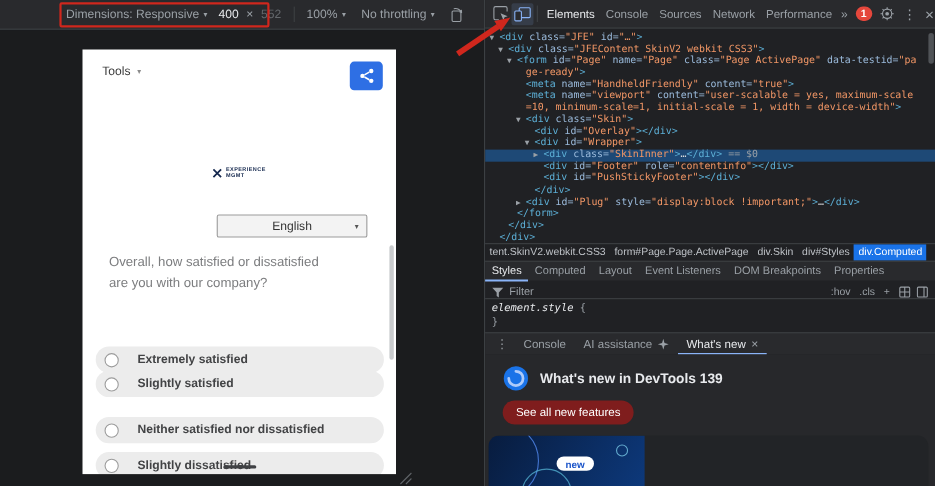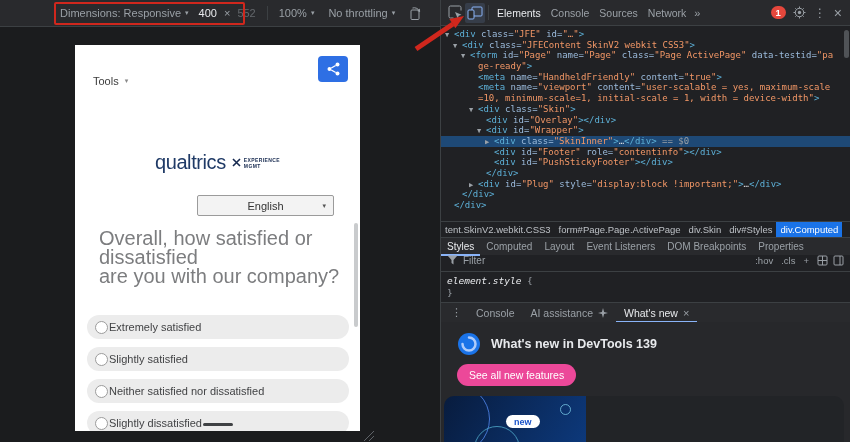--- a/index.html
+++ b/index.html
@@ -19,34 +19,34 @@
   .flexrow { display:flex; align-items:center; gap:4px; }
   .caret { font-size:7px; color:#9aa0a6; }
   .dim-input { color:#e8eaed; margin-left:10px; }
   .dim-x { margin:0 7px; }
   .dim-disabled { color:#64686c;text-align:center; }
   .vdiv { width:1px; height:14px; background:#3c4043; margin:0 11px; }
   .throttle { margin-left:14px; }
   .rotate-wrap { margin-left:13px; display:flex; }
   .canvas { position:absolute; left:0; top:28px; right:0; bottom:0; background:#1b1c1e; }
   .card { position:absolute; left:75px; top:17px; width:285px; height:386px; background:#fff; overflow:hidden; }
-  .tools-menu { position:absolute; left:18px; top:14px; font-size:11px; color:#3c3c3c; display:flex; align-items:center; gap:6px;margin-top:16px; }
+  .tools-menu { position:absolute; left:18px; top:14px; font-size:11px; color:#3c3c3c; display:flex; align-items:center; gap:6px; }
   .tools-menu .caret { color:#8a8a8a; }
   .share-btn { position:absolute; right:12px; top:11px; width:30px; height:26px; background:#2e6fe4; border-radius:4px; display:flex; align-items:center; justify-content:center; }
   .logo-row { position:absolute; left:0; top:106px; width:100%; display:flex; align-items:center; justify-content:center; gap:6px; }
   .wordmark { font-size:20px; color:#1f3a66; font-weight:500; letter-spacing:-0.4px; }
   .xm-badge { display:flex; align-items:center; gap:3px; }
   .xm-lines { display:flex; flex-direction:column; font-size:5px; line-height:6px; color:#16294f; font-weight:bold; letter-spacing:.4px; }
   .lang-select { position:absolute; left:122px; top:150px; width:137px; height:21px; background:#f3f3f3; border:1px solid #9b9b9b; border-radius:2px; display:flex; align-items:center; justify-content:center; font-size:11px; color:#333; }
   .lang-caret { position:absolute; right:7px; color:#555; }
-  .question { position:absolute; left:24px; top:184px; font-size:20px; color:#7c7d7f; line-height:19px; }
-  .opt { position:absolute; left:12px; right:11px; height:24px; background:#ececec; border-radius:12px; display:flex; align-items:center; padding-left:8px; gap:1px; }
+  .question { position:absolute; left:24px; top:184px; font-size:12px; color:#7c7d7f; line-height:19px; }
+  .opt { position:absolute; left:12px; right:11px; height:24px; background:#ececec; border-radius:12px; display:flex; align-items:center; padding-left:8px; gap:17px;font-weight:bold; }
   .opt .radio { width:13px; height:13px; border:1.5px solid #9c9c9c; border-radius:50%; background:#fff; flex:none; }
   .opt .lbl { font-size:11px; color:#424345; }
-  .opt1{top:270px} .opt2{top:302px} .opt3{top:334px} .opt4{top:366px}
+  .opt1{top:270px} .opt2{top:292px} .opt3{top:334px} .opt4{top:366px}
   .card-scroll { position:absolute; right:2px; top:178px; width:4px; height:104px; background:#c9cbcd; border-radius:2px; }
   .drag-handle { position:absolute; left:50%; margin-left:-15px; top:378px; width:30px; height:3px; background:#3f4144; border-radius:2px; }
   .resize-corner { position:absolute; left:363px; top:400px; }
   
   .devtools { position:absolute; left:440px; top:0; width:410px; height:442px; background:#202124; border-left:1px solid #3c4043; }
   .dt-topbar { position:absolute; top:0; left:0; right:0; height:26px; background:#292a2d; border-bottom:1px solid #3c4043; display:flex; align-items:center; padding:0 4px; }
   .dt-icon { width:20px; height:20px; display:flex; align-items:center; justify-content:center; border-radius:2px; flex:none; }
   .dt-icon.active { background:rgba(138,180,248,.14); }
   .dt-sep { width:1px; height:15px; background:#3c4043; margin:0 3px; flex:none; }
   .dt-tab { padding:0 5px; font-size:10.5px; color:#9aa0a6; height:26px; line-height:26px; white-space:nowrap; }
@@ -61,35 +61,35 @@
   .arw { display:inline-block; width:9px; color:#9aa0a6; font-size:7px; }
   .tk-g { color:#5db0d7; } .tk-n { color:#9bbbdc; } .tk-v { color:#f29766; }
   .tk-x { color:#d8dadd; } .tk-m { color:#9aa0a6; }
   .tree-scroll { position:absolute; right:1px; top:30px; width:5px; height:28px; background:#505357; border-radius:2.5px; }
   .crumbs { position:absolute; top:221px; left:0; right:0; height:16px; background:#202124; border-top:1px solid #3c4043; display:flex; align-items:center; font-size:9.5px; color:#bdc1c6; overflow:hidden; }
   .crumb { padding:0 4px; height:16px; line-height:16px; white-space:nowrap; }
   .crumb.active { background:#1a73e8; color:#fff; }
   .styles-tabs { position:absolute; top:237px; left:0; right:0; height:18px; background:#292a2d; border-top:1px solid #3c4043; display:flex; align-items:center; font-size:10px; color:#9aa0a6; }
   .stab { padding:0 6px; height:18px; line-height:18px; white-space:nowrap; }
   .stab.active { color:#e8eaed; box-shadow:inset 0 -2px 0 #8ab4f8; }
-  .filter-row { position:absolute; top:255px; left:0; right:0; height:17px; display:flex; align-items:flex-start; font-size:10px; color:#9aa0a6; padding:0 6px; border-bottom:1px solid #3c4043; }
+  .filter-row { position:absolute; top:255px; left:0; right:0; height:17px; display:flex; align-items:flex-end; font-size:10px; color:#9aa0a6; padding:0 6px; border-bottom:1px solid #3c4043; }
   .filter-label { margin-left:5px; }
   .st { padding:0 4px; font-size:9.5px; }
   .filter-icons { display:flex; align-items:center; gap:5px; margin-left:4px; }
   .elem-style { position:absolute; top:272px; left:0; right:0; height:30px; font-family:"DejaVu Sans Mono", monospace; font-size:9.5px; color:#9aa0a6; padding:3px 6px; line-height:12px; }
   .es-selector { color:#e8eaed;font-style:italic; }
   .drawer-tabs { position:absolute; top:302px; left:0; right:0; height:20px; background:#292a2d; border-top:1px solid #3c4043; display:flex; align-items:center; font-size:10.5px; color:#9aa0a6; padding:0 4px; }
   .dkebab { padding:0 6px; font-size:11px; color:#9aa0a6; }
   .dtab { padding:0 8px; height:20px; display:flex; align-items:center; gap:5px; white-space:nowrap; }
   .dtab.active { color:#e8eaed; box-shadow:inset 0 -2px 0 #8ab4f8; }
   .dtab .x { color:#9aa0a6; font-size:11px; }
   .drawer { position:absolute; top:322px; left:0; right:0; bottom:0; background:#27282b; overflow:hidden; }
   .wn-head { position:absolute; left:16px; top:10px; display:flex; align-items:center; gap:10px; }
   .wn-title { font-size:12.5px; color:#e8eaed; font-weight:bold; }
-  .wn-btn { position:absolute; left:16px; top:42px; height:22px; padding:0 12px; background:#ec4899; color:#fff; font-size:10.5px; border-radius:12px; display:flex; align-items:center; }
+  .wn-btn { position:absolute; left:16px; top:42px; height:22px; padding:0 12px; background:#7f1d1d; color:#fff; font-size:10.5px; border-radius:12px; display:flex; align-items:center; }
   .wn-card { position:absolute; left:3px; right:6px; top:74px; height:62px; background:#222427; border-radius:10px; display:flex; overflow:hidden; }
   .wn-illus { width:142px; position:relative; background:linear-gradient(120deg,#081c3e,#0d3a7e); flex:none; overflow:hidden; }
   .ring1 { position:absolute; left:-24px; top:-12px; width:70px; height:70px; border:1.5px solid rgba(83,137,240,.8); border-radius:50%; }
   .ring2 { position:absolute; left:30px; top:30px; width:46px; height:46px; border:1px solid rgba(90,190,220,.7); border-radius:50%; }
   .ring3 { position:absolute; left:116px; top:8px; width:11px; height:11px; border:1px solid rgba(120,200,230,.8); border-radius:50%; }
   .wn-chip { position:absolute; left:62px; top:19px; background:#fff; color:#1a53c9; font-size:9px; font-weight:bold; border-radius:9px; padding:1.5px 8px; }
   .wn-text { align-self:center; margin-left:16px; font-size:11px; color:#e8eaed; }
   
   .red-box { position:absolute; left:54px; top:2px; width:191px; height:23px; border:2.5px solid #d0271d; border-radius:2px; z-index:40; pointer-events:none; }
   .arrow-svg { position:absolute; left:0; top:0; z-index:41; pointer-events:none; }
@@ -134,21 +134,20 @@
         </div>
         <div class="share-btn">
           <svg width="15" height="16" viewBox="0 0 15 16" fill="none">
             <circle cx="11.5" cy="3.5" r="2" fill="#fff"></circle>
             <circle cx="3.5" cy="8" r="2" fill="#fff"></circle>
             <circle cx="11.5" cy="12.5" r="2" fill="#fff"></circle>
             <path d="M5.3 7 L9.7 4.5 M5.3 9 L9.7 11.5" stroke="#fff" stroke-width="1.4"></path>
           </svg>
         </div>
         <div class="logo-row">
-          <span class="wordmark">qualtrics</span>
           <span class="xm-badge">
             <svg width="9" height="9" viewBox="0 0 9 9">
               <path d="M1 1 L8 8 M8 1 L1 8" stroke="#16294f" stroke-width="1.6"></path>
             </svg>
             <span class="xm-lines">
               <span>EXPERIENCE</span>
               <span>MGMT</span>
             </span>
           </span>
         </div>
@@ -199,20 +198,21 @@
         <svg width="16" height="14" viewBox="0 0 16 14" fill="none">
           <rect x="5" y="1" width="10" height="9" rx="1" stroke="#8ab4f8"></rect>
           <rect x="1" y="4" width="6" height="9" rx="1" fill="#292a2d" stroke="#8ab4f8"></rect>
         </svg>
       </span>
       <span class="dt-sep"></span>
       <span class="dt-tab active">Elements</span>
       <span class="dt-tab">Console</span>
       <span class="dt-tab">Sources</span>
       <span class="dt-tab">Network</span>
+      <span class="dt-tab">Performance</span>
       <span class="more">»</span>
       <span class="spacer"></span>
       <span class="err-badge">1</span>
       <span class="dt-icon">
         <svg width="13" height="13" viewBox="0 0 13 13" fill="none">
           <circle cx="6.5" cy="6.5" r="4.2" stroke="#9aa0a6"></circle>
           <circle cx="6.5" cy="6.5" r="1.7" fill="#9aa0a6"></circle>
           <path d="M6.5 0.5 V2.4 M6.5 10.6 V12.5 M0.5 6.5 H2.4 M10.6 6.5 H12.5 M2.3 2.3 L3.6 3.6 M9.4 9.4 L10.7 10.7 M2.3 10.7 L3.6 9.4 M9.4 3.6 L10.7 2.3" stroke="#9aa0a6"></path>
         </svg>
       </span>
@@ -229,20 +229,21 @@
         <div class="code-line" style="padding-left: 28px;"><span class="arw"></span><span class="tk-g">&lt;meta</span><span class="tk-n"> name=</span><span class="tk-v">"viewport"</span><span class="tk-n"> content=</span><span class="tk-v">"user-scalable = yes, maximum-scale</span></div>
         <div class="code-line" style="padding-left: 28px;"><span class="arw"></span><span class="tk-v">=10, minimum-scale=1, initial-scale = 1, width = device-width"</span><span class="tk-g">&gt;</span></div>
         <div class="code-line" style="padding-left: 28px;"><span class="arw">▼</span><span class="tk-g">&lt;div</span><span class="tk-n"> class=</span><span class="tk-v">"Skin"</span><span class="tk-g">&gt;</span></div>
         <div class="code-line" style="padding-left: 36px;"><span class="arw"></span><span class="tk-g">&lt;div</span><span class="tk-n"> id=</span><span class="tk-v">"Overlay"</span><span class="tk-g">&gt;</span><span class="tk-g">&lt;/div&gt;</span></div>
         <div class="code-line" style="padding-left: 36px;"><span class="arw">▼</span><span class="tk-g">&lt;div</span><span class="tk-n"> id=</span><span class="tk-v">"Wrapper"</span><span class="tk-g">&gt;</span></div>
         <div class="code-line sel" style="padding-left: 44px;"><span class="arw">▶</span><span class="tk-g">&lt;div</span><span class="tk-n"> class=</span><span class="tk-v">"SkinInner"</span><span class="tk-g">&gt;</span><span class="tk-x">…</span><span class="tk-g">&lt;/div&gt;</span><span class="tk-m"> == $0</span></div>
         <div class="code-line" style="padding-left: 44px;"><span class="arw"></span><span class="tk-g">&lt;div</span><span class="tk-n"> id=</span><span class="tk-v">"Footer"</span><span class="tk-n"> role=</span><span class="tk-v">"contentinfo"</span><span class="tk-g">&gt;</span><span class="tk-g">&lt;/div&gt;</span></div>
         <div class="code-line" style="padding-left: 44px;"><span class="arw"></span><span class="tk-g">&lt;div</span><span class="tk-n"> id=</span><span class="tk-v">"PushStickyFooter"</span><span class="tk-g">&gt;</span><span class="tk-g">&lt;/div&gt;</span></div>
         <div class="code-line" style="padding-left: 36px;"><span class="arw"></span><span class="tk-g">&lt;/div&gt;</span></div>
         <div class="code-line" style="padding-left: 28px;"><span class="arw">▶</span><span class="tk-g">&lt;div</span><span class="tk-n"> id=</span><span class="tk-v">"Plug"</span><span class="tk-n"> style=</span><span class="tk-v">"display:block !important;"</span><span class="tk-g">&gt;</span><span class="tk-x">…</span><span class="tk-g">&lt;/div&gt;</span></div>
+        <div class="code-line" style="padding-left: 20px;"><span class="arw"></span><span class="tk-g">&lt;/form&gt;</span></div>
         <div class="code-line" style="padding-left: 12px;"><span class="arw"></span><span class="tk-g">&lt;/div&gt;</span></div>
         <div class="code-line" style="padding-left: 4px;"><span class="arw"></span><span class="tk-g">&lt;/div&gt;</span></div>
       </div>
     <div class="tree-scroll"></div>
 
     <div class="crumbs">
       <span class="crumb">tent.SkinV2.webkit.CSS3</span>
       <span class="crumb">form#Page.Page.ActivePage</span>
       <span class="crumb">div.Skin</span>
       <span class="crumb">div#Styles</span>

